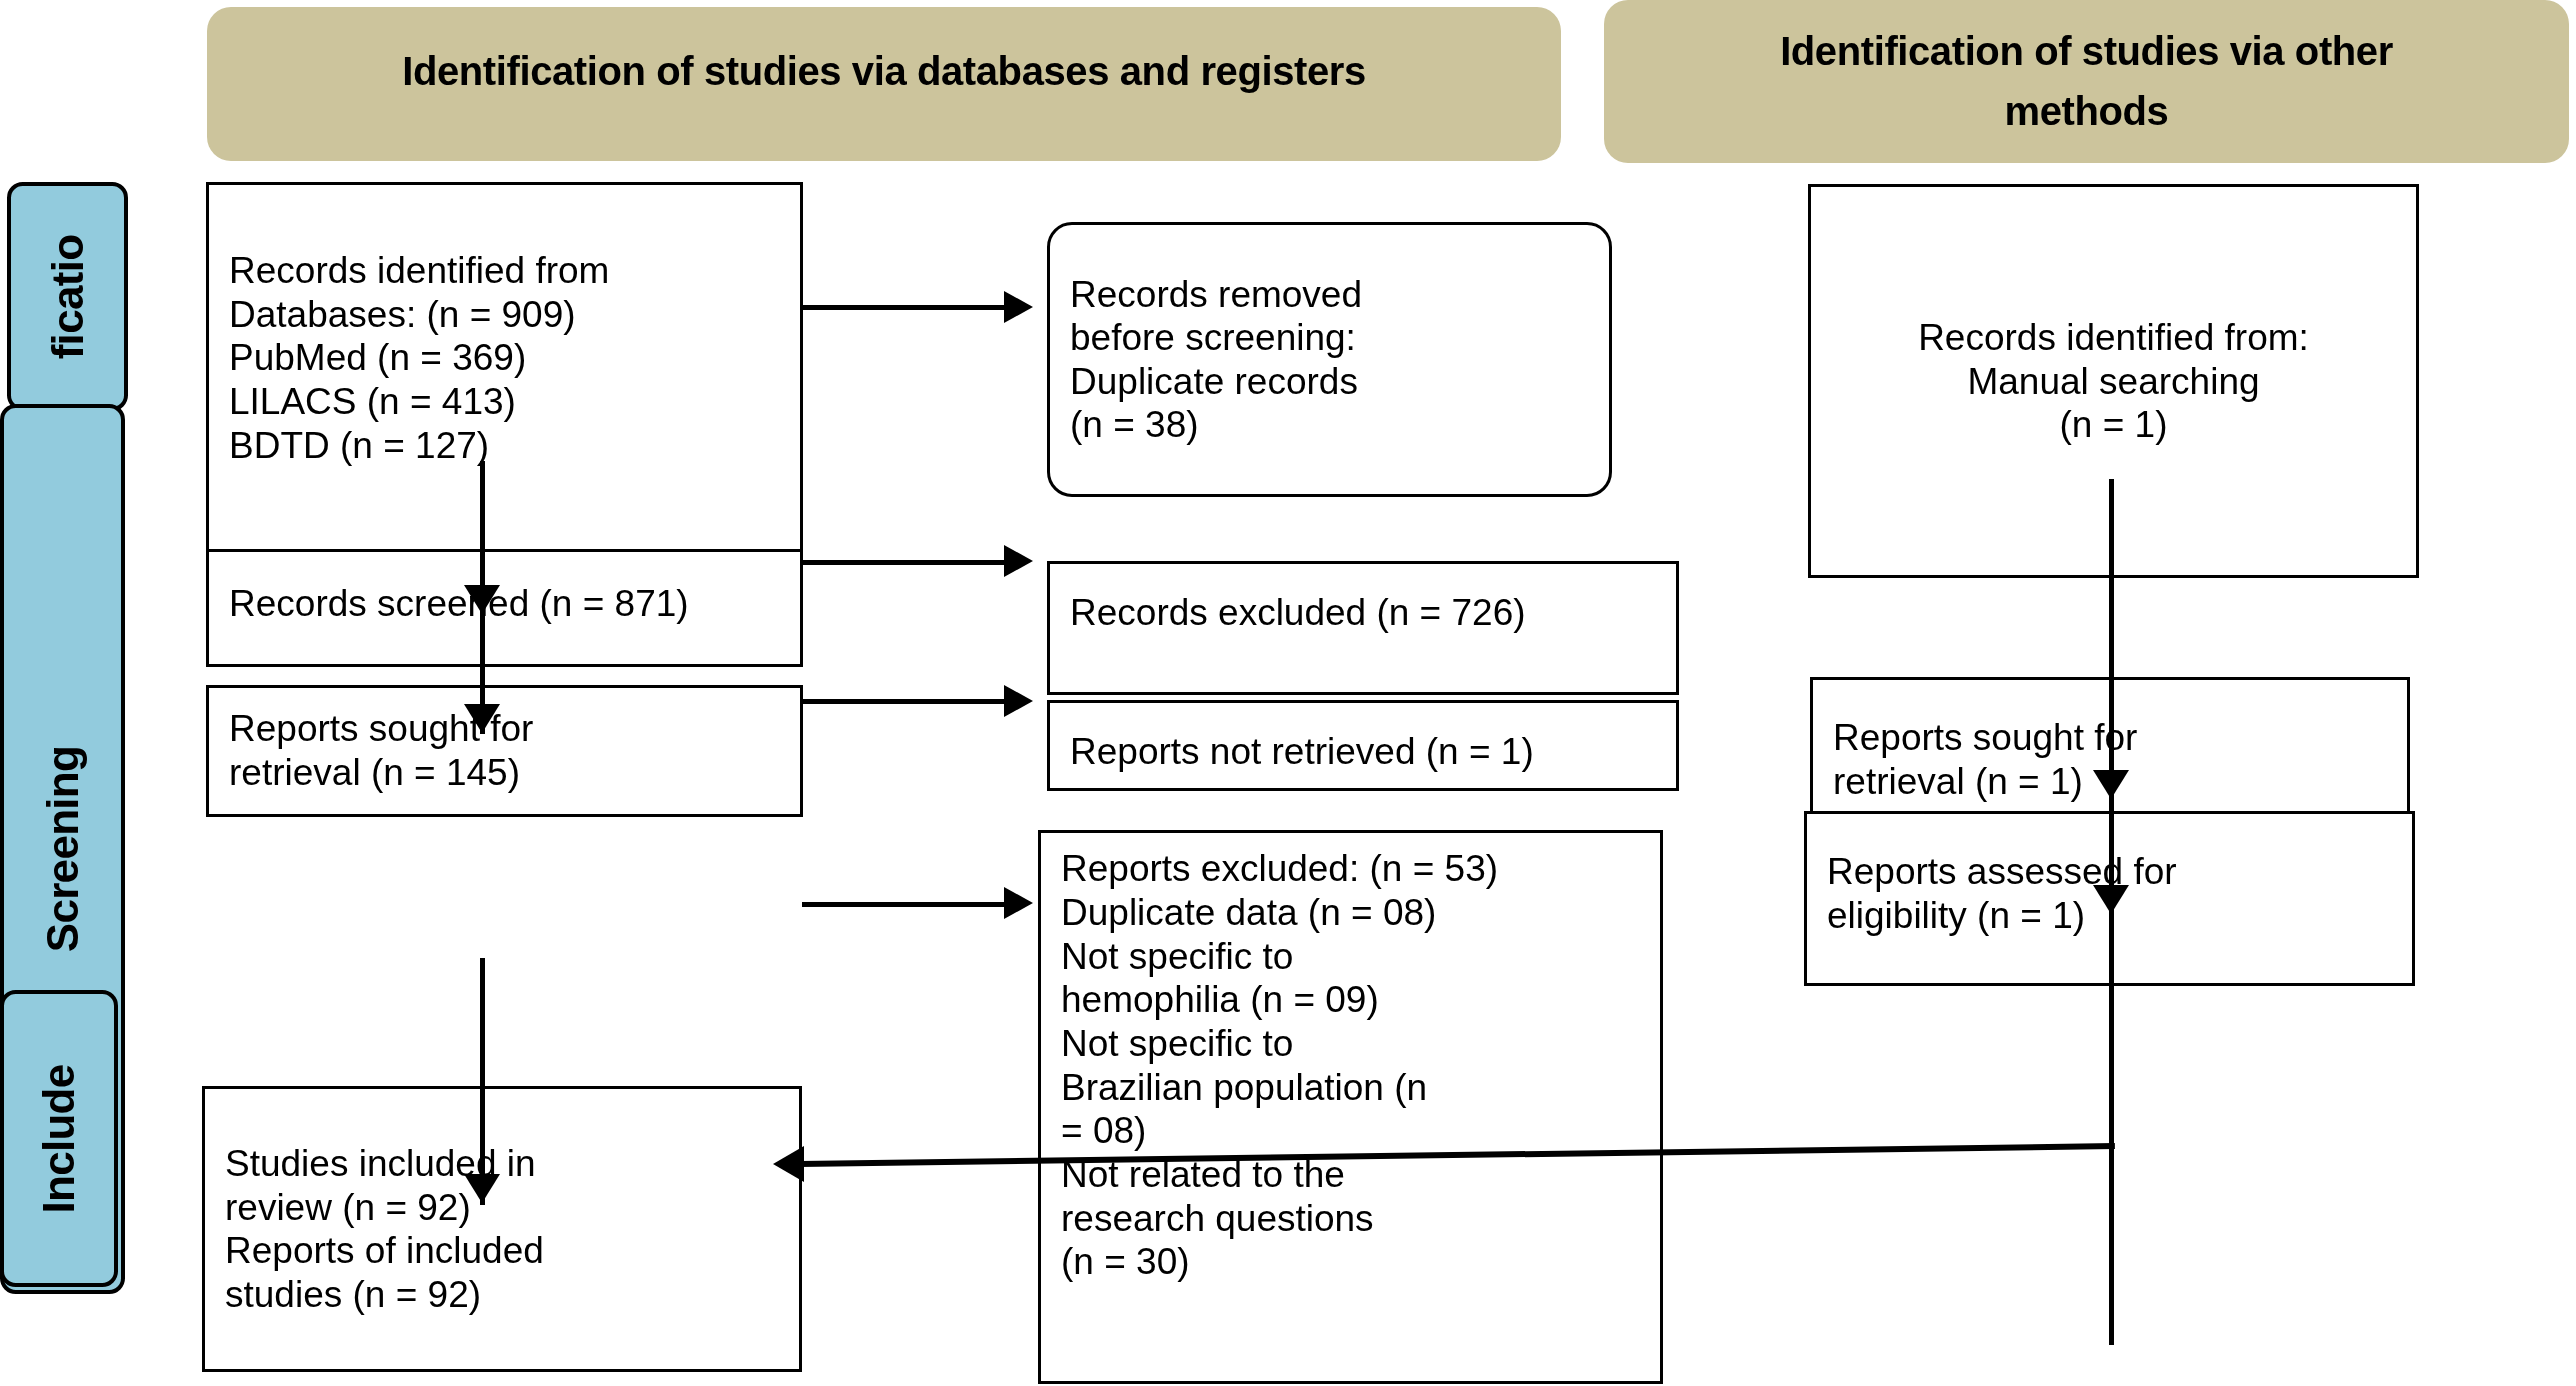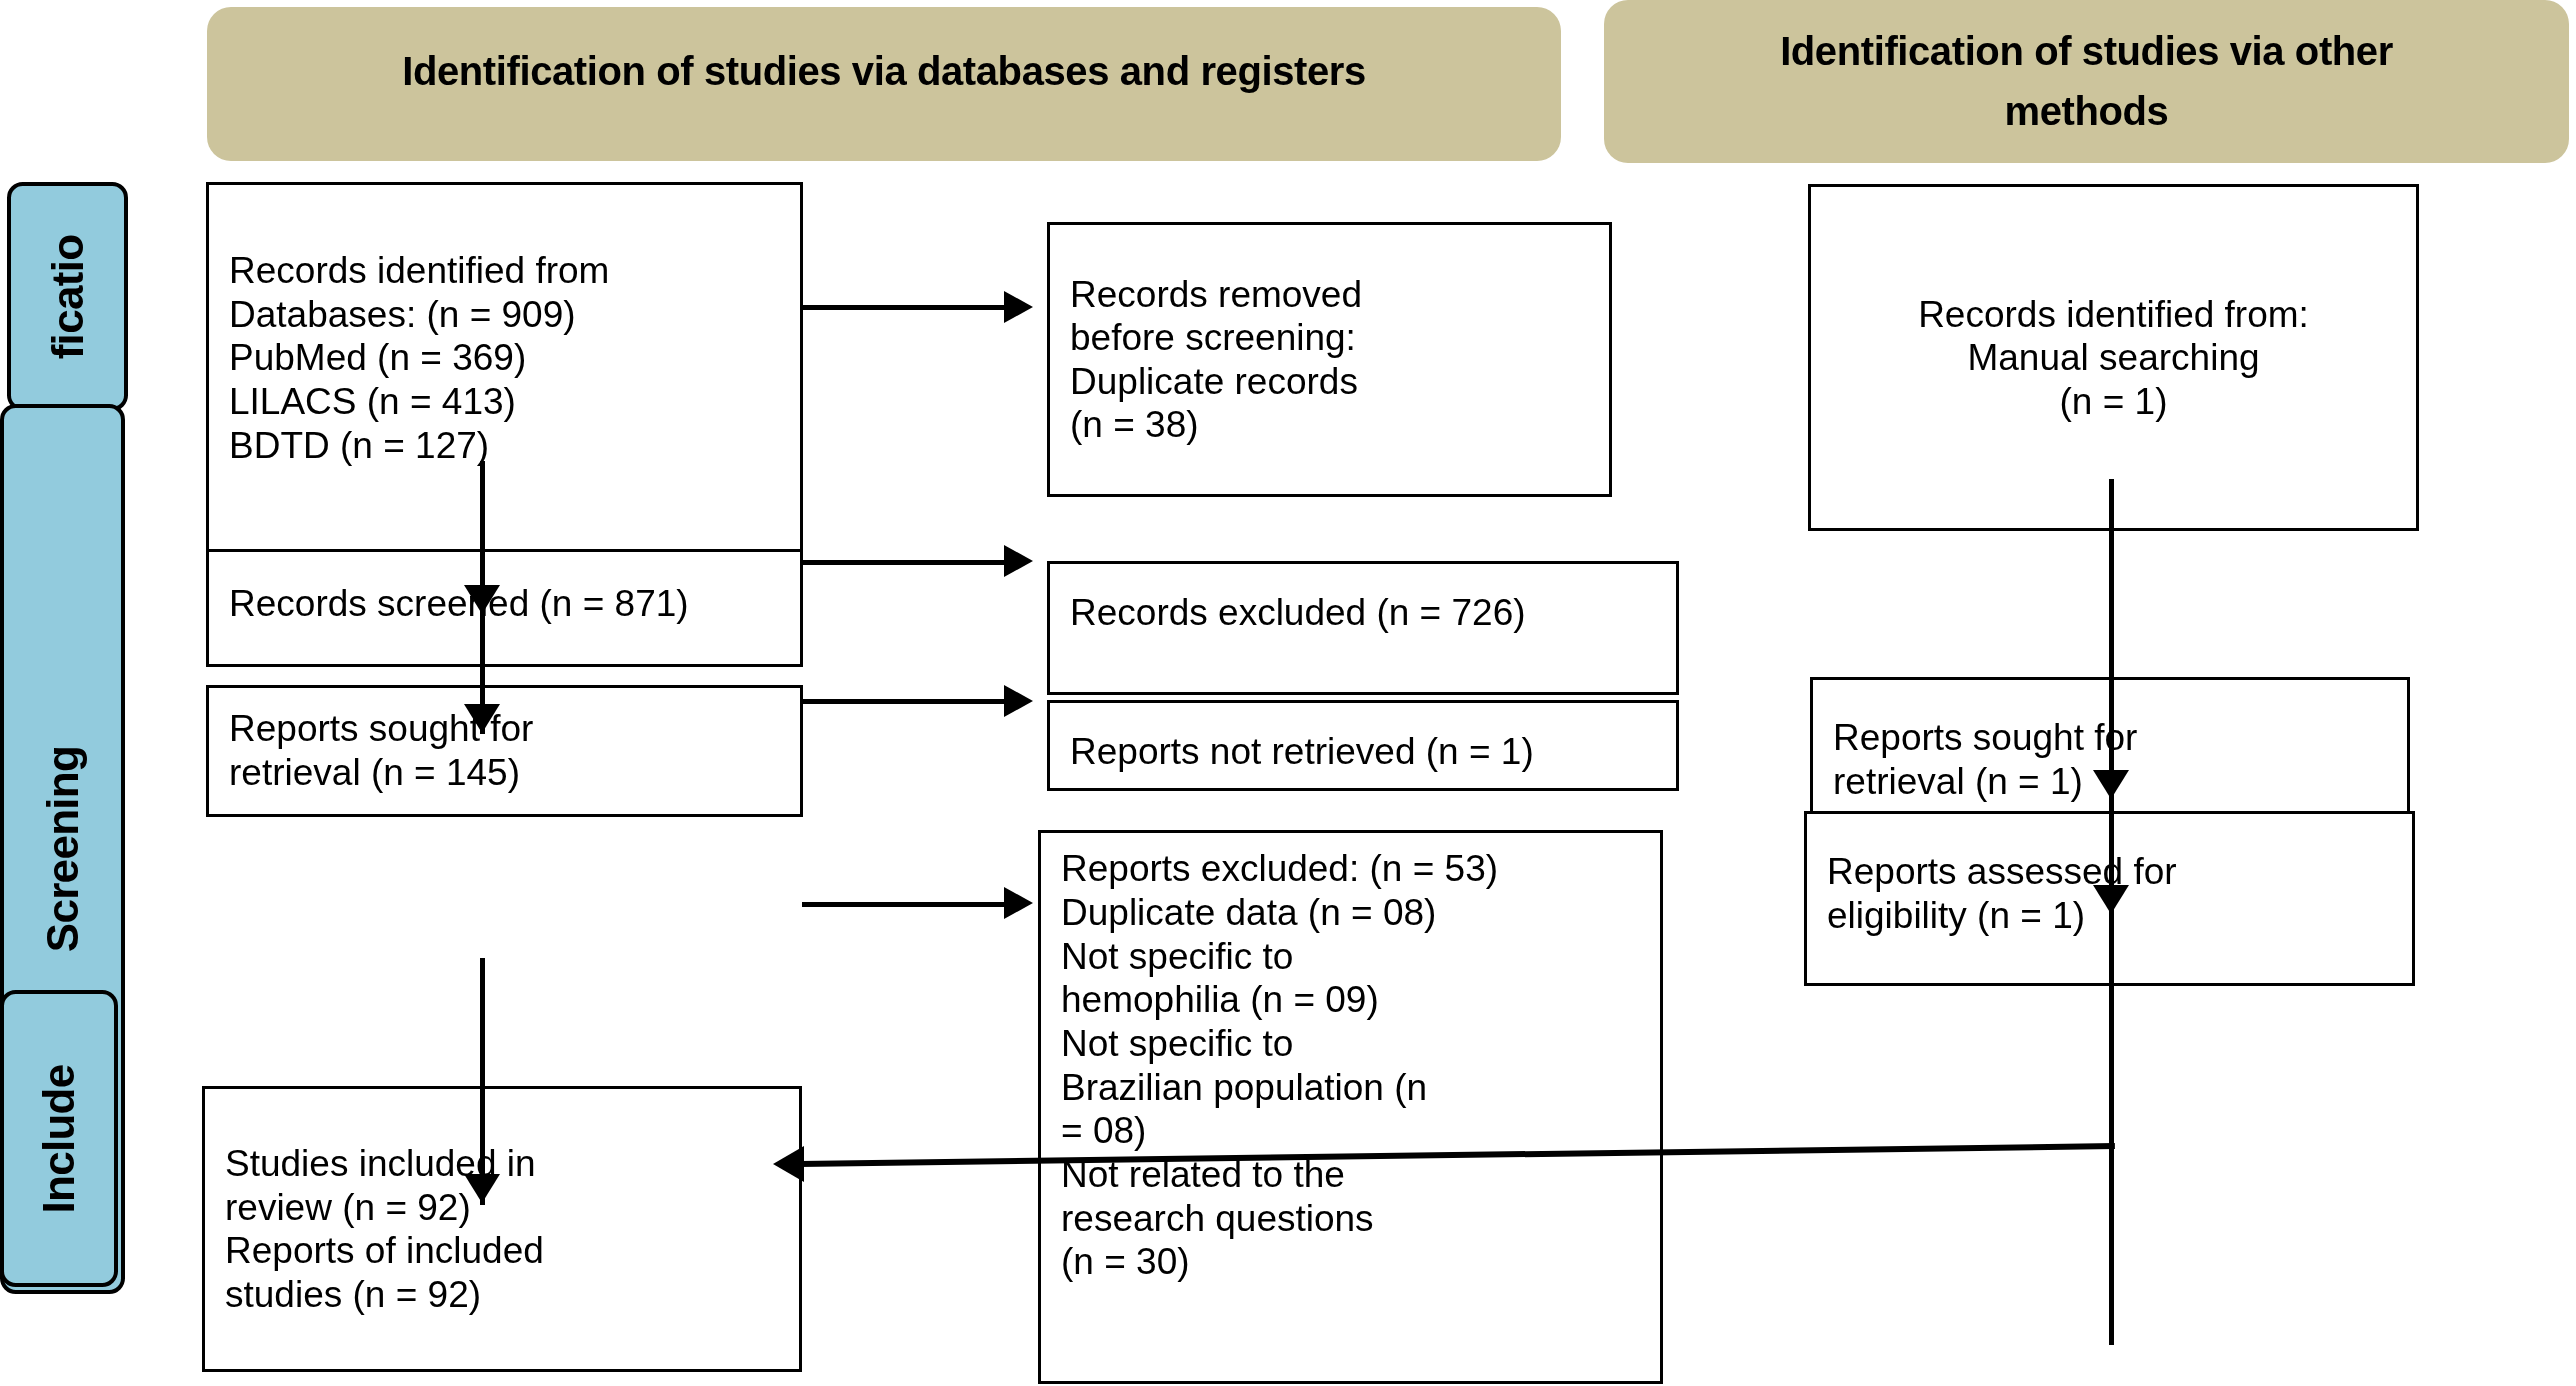--- a/index.html
+++ b/index.html
@@ -152,21 +152,21 @@
   </div>
 
 
   <div class="box" style="left:202px; top:1086px; width:600px; height:286px;">
     <div class="box-text t-mid">Studies included in
 review (n = 92)
 Reports of included
 studies (n = 92)</div>
   </div>
 
-  <div class="box" style="left:1047px; top:222px; width:565px; height:275px;">
+  <div class="box" style="left:1047px; top:222px; width:565px; height:275px;border-radius:25px;">
     <div class="box-text t-mid">Records removed
 before screening:
     Duplicate records
     (n = 38)</div>
   </div>
 
   <div class="box" style="left:1047px; top:561px; width:632px; height:134px;">
     <div class="box-text" style="top:27px; width:600px;">Records excluded (n = 726)</div>
   </div>
 
@@ -180,21 +180,21 @@
     Not specific to
     hemophilia (n = 09)
     Not specific to
     Brazilian population (n
     = 08)
     Not related to the
     research questions
     (n = 30)</div>
   </div>
 
-  <div class="box" style="left:1808px; top:184px; width:611px; height:347px;">
+  <div class="box" style="left:1808px; top:184px; width:611px; height:394px;">
     <div class="box-text t-mid" style="text-align:center; left:0; right:0;">Records identified from:
       Manual searching
       (n = 1)</div>
   </div>
 
   <div class="box" style="left:1810px; top:677px; width:600px; height:168px;">
     <div class="box-text" style="top:36px;">Reports sought for
 retrieval (n = 1)</div>
   </div>
 

